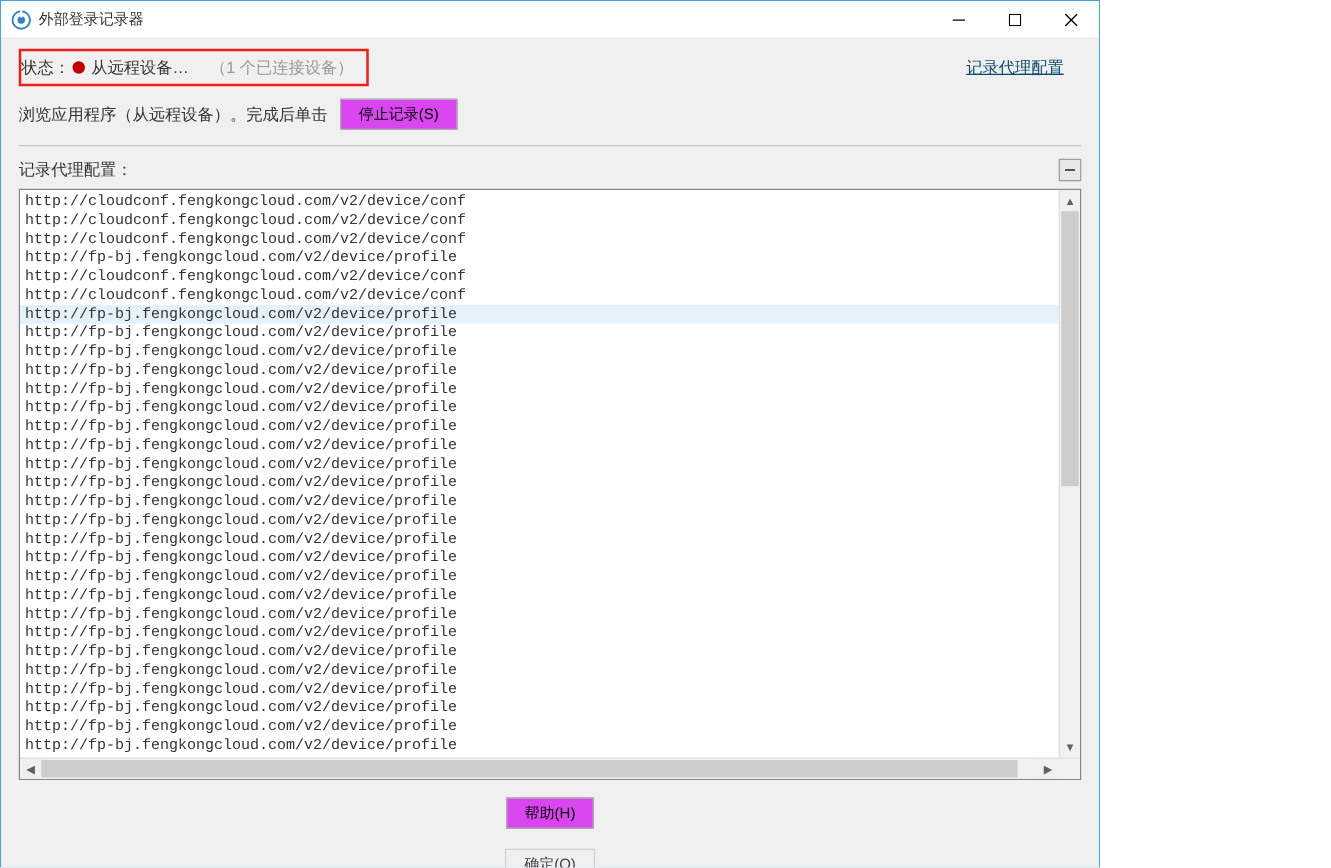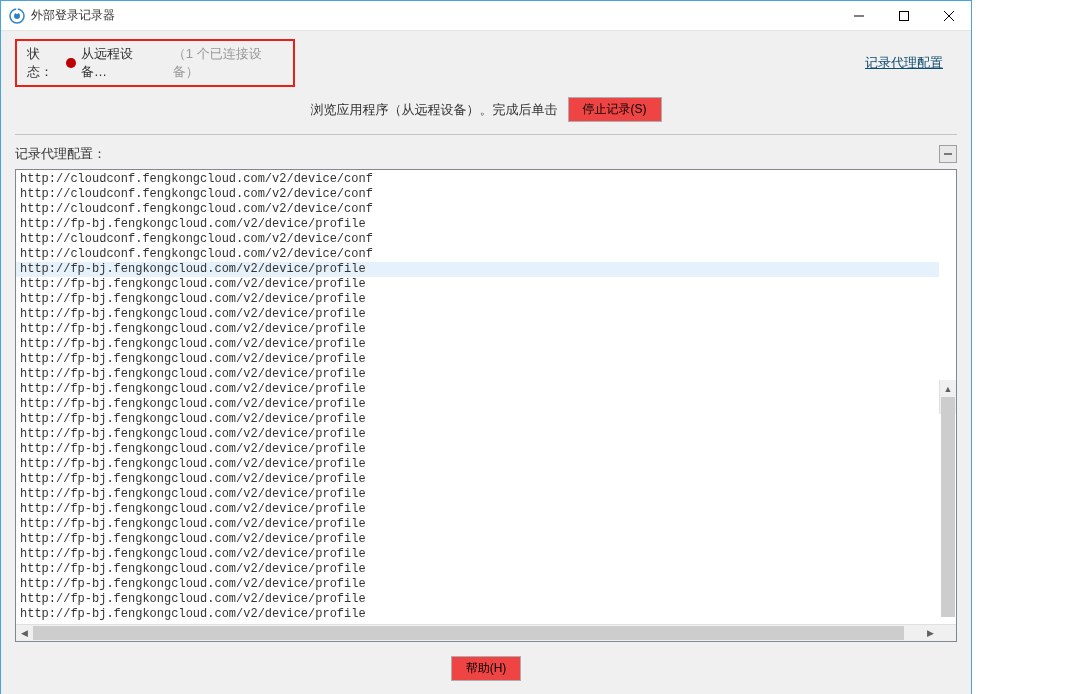--- a/index.html
+++ b/index.html
@@ -4,21 +4,21 @@
 <style>
   * { box-sizing: border-box; }
   body {
     margin: 0;
     font-family: "Microsoft YaHei", "SimSun", Arial, sans-serif;
     font-size: 12px;
     background: #fff;
     color: #333;
   }
   .window {
-    width: 972px;
+    width: 880px;
     height: 694px;
     border: 1px solid #4aa3df;
     display: flex;
     flex-direction: column;
     background: #fff;
   }
   .titlebar {
     height: 30px;
     background: #fff;
     display: flex;
@@ -46,21 +46,21 @@
     background: #f0f0f0;
     padding: 0;
   }
   .status-row {
     display: flex;
     align-items: center;
     padding: 8px 14px 4px 14px;
   }
   .status-box {
     border: 2px solid #ea1f18;
-    padding: 4px 10px;
+    padding: 4px 0;
     display: flex;
     align-items: center;
     background: #f0f0f0;
     width: 280px;
   }
   .status-label { color: #333; font-size: 13px; }
   .rec-dot {
     width: 10px; height: 10px;
     background: #bf0000;
     border-radius: 50%;
@@ -76,25 +76,24 @@
     text-decoration: underline;
     font-size: 13px;
     cursor: pointer;
     padding-right: 14px;
   }
   .instruction-row {
     display: flex;
     align-items: center;
     padding: 6px 14px 12px 14px;
     gap: 10px;
-    justify-content: center;
   }
   .instruction-text { font-size: 13px; color: #333; }
   .btn {
-    background: #ef4444;
+    background: #d946ef;
     border: 1px solid #adadad;
     padding: 3px 14px;
     font-size: 12px;
     cursor: pointer;
     font-family: inherit;
   }
   .btn:disabled {
     color: #404040;
     border-color: #d0d0d0;
     background: #f0f0f0;
@@ -129,21 +128,20 @@
     position: relative;
     display: flex;
     flex-direction: column;
     overflow: hidden;
   }
   .list-body {
     flex: 1;
     overflow: hidden;
     position: relative;
     display: flex;
-    align-items: center;
   }
   .list-items {
     flex: 1;
     font-family: "SimSun","NSimSun","Courier New",monospace;
     font-size: 12px;
     overflow: hidden;
     padding: 2px 0;
   }
   .list-item {
     padding: 0 4px;

